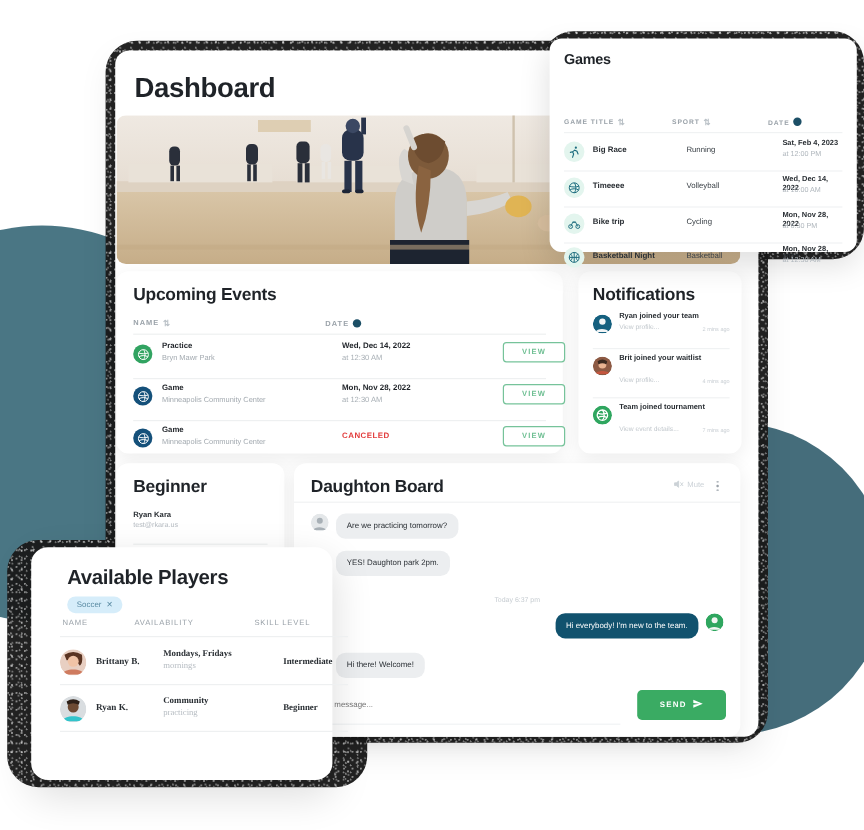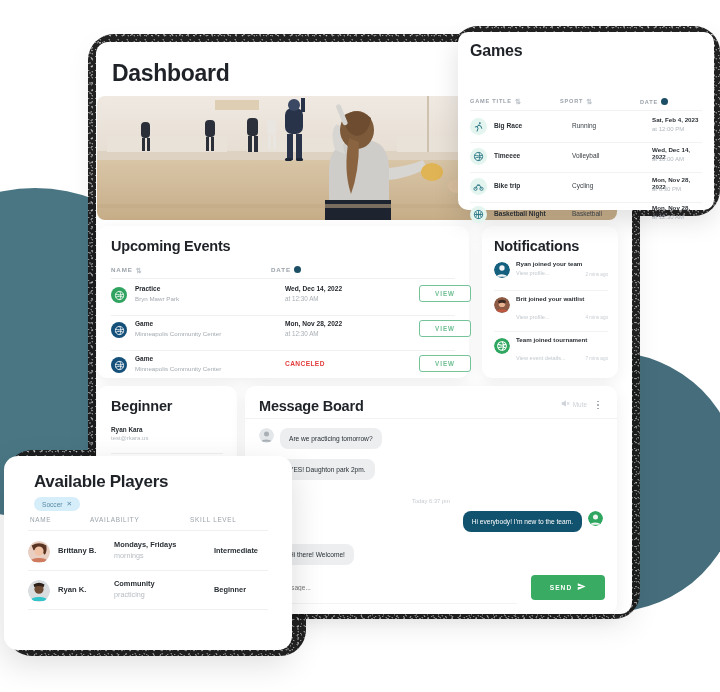--- a/index.html
+++ b/index.html
@@ -129,45 +129,45 @@
       display:flex; align-items:center; }
   #msg-input { flex:1; height:30px; border:none; outline:none; background:transparent;
       font-size:6.6px; color:#b6bcc2; font-family:"Liberation Sans", sans-serif; }
   #send-btn { width:74px; height:25px; background:#3aab63; border:none; border-radius:4px;
       color:#fff; font-size:6.6px; font-weight:700; letter-spacing:1px; cursor:pointer;
       display:flex; align-items:center; justify-content:center; gap:5px; }
   #composer-line { position:absolute; left:12px; bottom:10px; width:260px; height:1px;
       background:#f1f3f4; }
 
   
-  #avail-card { left:4px; top:456px; width:288px; height:194px;
+  #avail-card { left:26px; top:456px; width:251px; height:194px;
       border-radius:14px; box-shadow:0 12px 34px rgba(0,0,0,.14); }
   #avail-title { position:absolute; left:30px; top:16px; font-size:17px;
       font-weight:700; color:#1f2328; letter-spacing:-.3px; }
   #soccer-chip { position:absolute; left:30px; top:41px; height:14px;
       background:#d6edfa; color:#5a8ba3; border-radius:7px; padding:0 8px;
       font-size:6.6px; display:flex; align-items:center; gap:4px; cursor:pointer; }
   .av-head { position:absolute; top:60px; font-size:6.4px; letter-spacing:.7px;
       color:#9aa2a9; text-transform:uppercase; }
   .av-line { position:absolute; left:24px; width:240px; height:1px; background:#eef0f1; }
-  .av-row { position:absolute; left:24px; width:246px; height:39px; }
+  .av-row { position:absolute; left:24px; width:246px; height:39px;font-family:Liberation Serif, serif; }
   .av-av { position:absolute; left:0; top:9px; width:22px; height:22px;
       border-radius:50%; overflow:hidden; }
   .av-name { position:absolute; left:30px; top:14px; font-size:7.6px;
       font-weight:700; color:#2a2f34; }
   .av-a1 { position:absolute; left:86px; top:8px; font-size:7.4px;
       font-weight:700; color:#2a2f34; }
   .av-a2 { position:absolute; left:86px; top:19px; font-size:7.2px; color:#b6bcc2; }
   .av-skill { position:absolute; left:186px; top:14px; font-size:7.4px;
       font-weight:700; color:#2a2f34; }
 
   
   #games-card { left:458px; top:32px; width:256px; height:178px;
       border-radius:10px; box-shadow:0 10px 26px rgba(0,0,0,.13); }
-  #games-title { position:absolute; left:12px; top:10px; font-size:16px;
+  #games-title { position:absolute; left:12px; top:10px; font-size:12px;
       font-weight:700; color:#1f2328; letter-spacing:-.2px; }
   .g-head { position:absolute; top:66px; font-size:5.6px; letter-spacing:.8px;
       color:#9aa2a9; text-transform:uppercase; font-weight:600; }
   .g-row { position:absolute; left:12px; width:232px; height:30px; }
   .g-icon { position:absolute; left:0; top:6px; width:17px; height:17px;
       border-radius:50%; background:#e3f5ee; display:flex;
       align-items:center; justify-content:center; }
   .g-name { position:absolute; left:24px; top:10px; font-size:6.6px;
       font-weight:700; color:#2a2f34; }
   .g-sport{ position:absolute; left:102px; top:10px; font-size:6.5px; color:#3a4046; }
@@ -367,21 +367,21 @@
       <div class="pl-name">Ryan Kara</div>
       <div class="pl-mail">test@rkara.us</div>
     </div>
     <div class="pl-line" style="top:67px;"></div>
     <div class="pl-row" style="top:72px;">
       <div class="pl-name">Kate Green</div>
     </div>
   </div>
 
   <div class="card" id="msg-card">
-    <div class="sec-title" id="msg-title">Message Board</div>
+    <div class="sec-title" id="msg-title">Daughton Board</div>
     <div id="mute-wrap">
       <span>
         <svg width="9" height="9" viewBox="0 0 24 24" fill="none" stroke="#ccd2d7" stroke-width="2">
             <path d="M3 9v6h4l5 4V5L7 9H3z" fill="#ccd2d7"></path>
             <path d="M16 8l6 8M22 8l-6 8"></path>
           </svg>
       </span>
       <span>Mute</span>
     </div>
     <div id="kebab">

